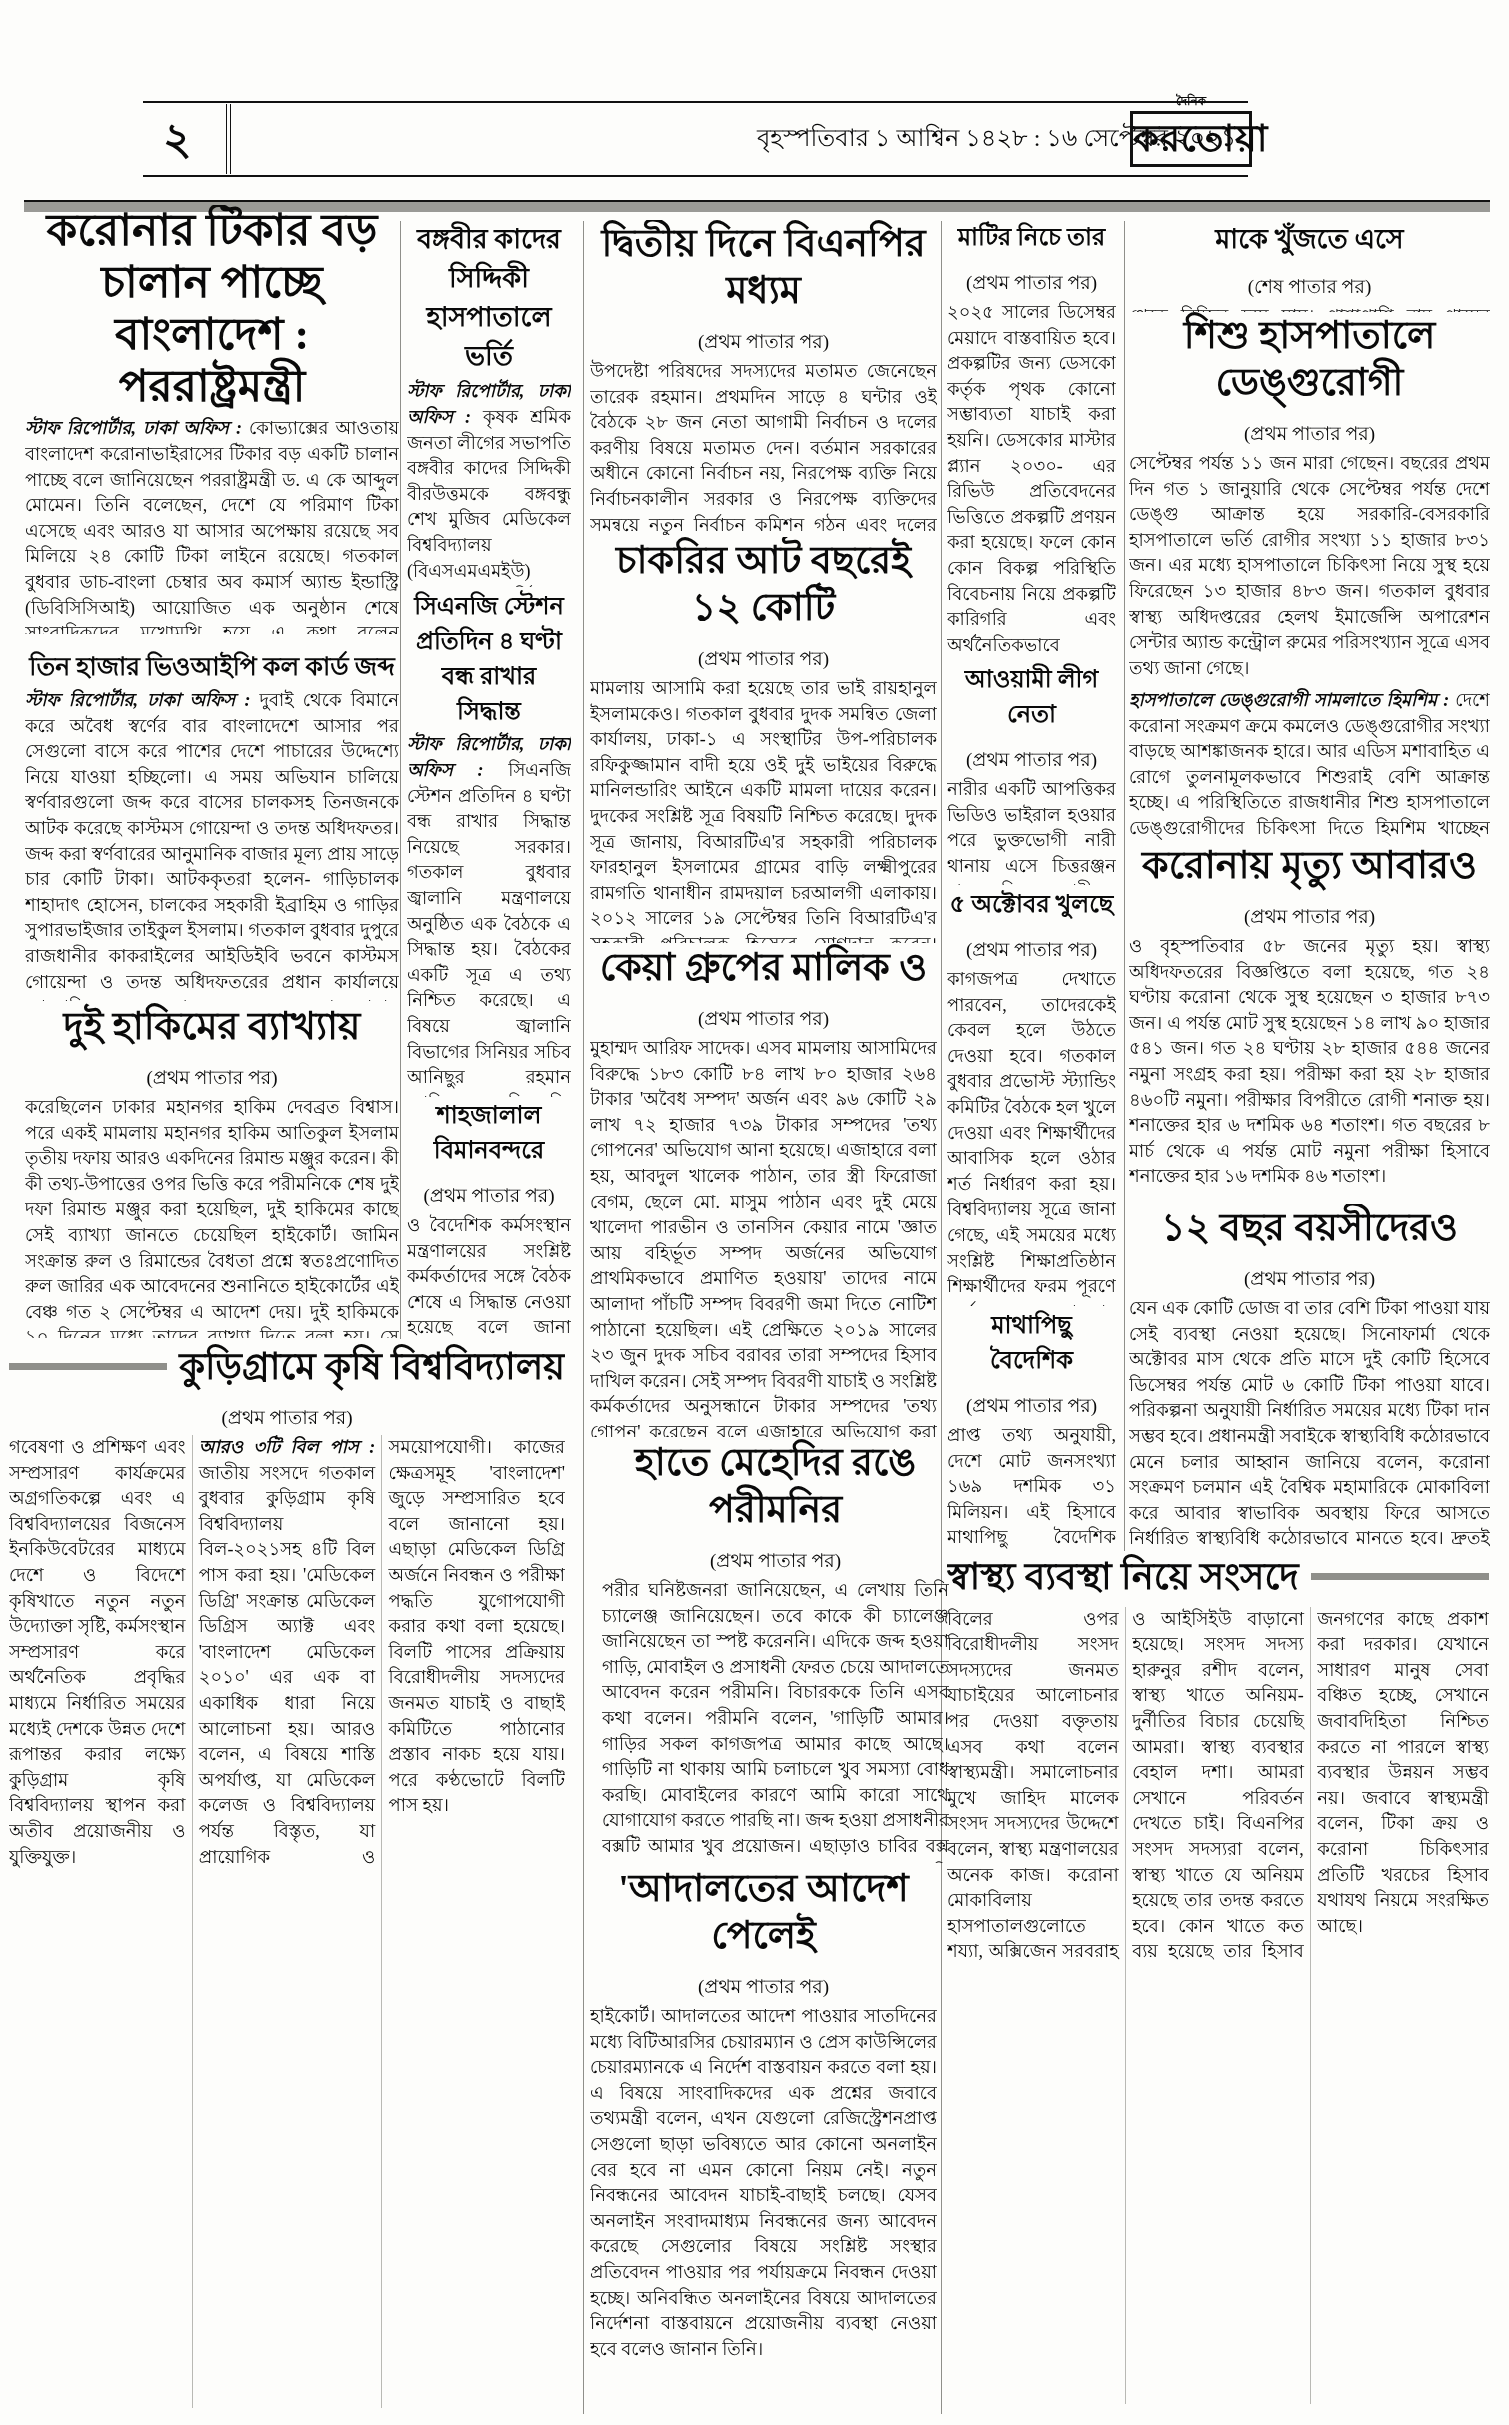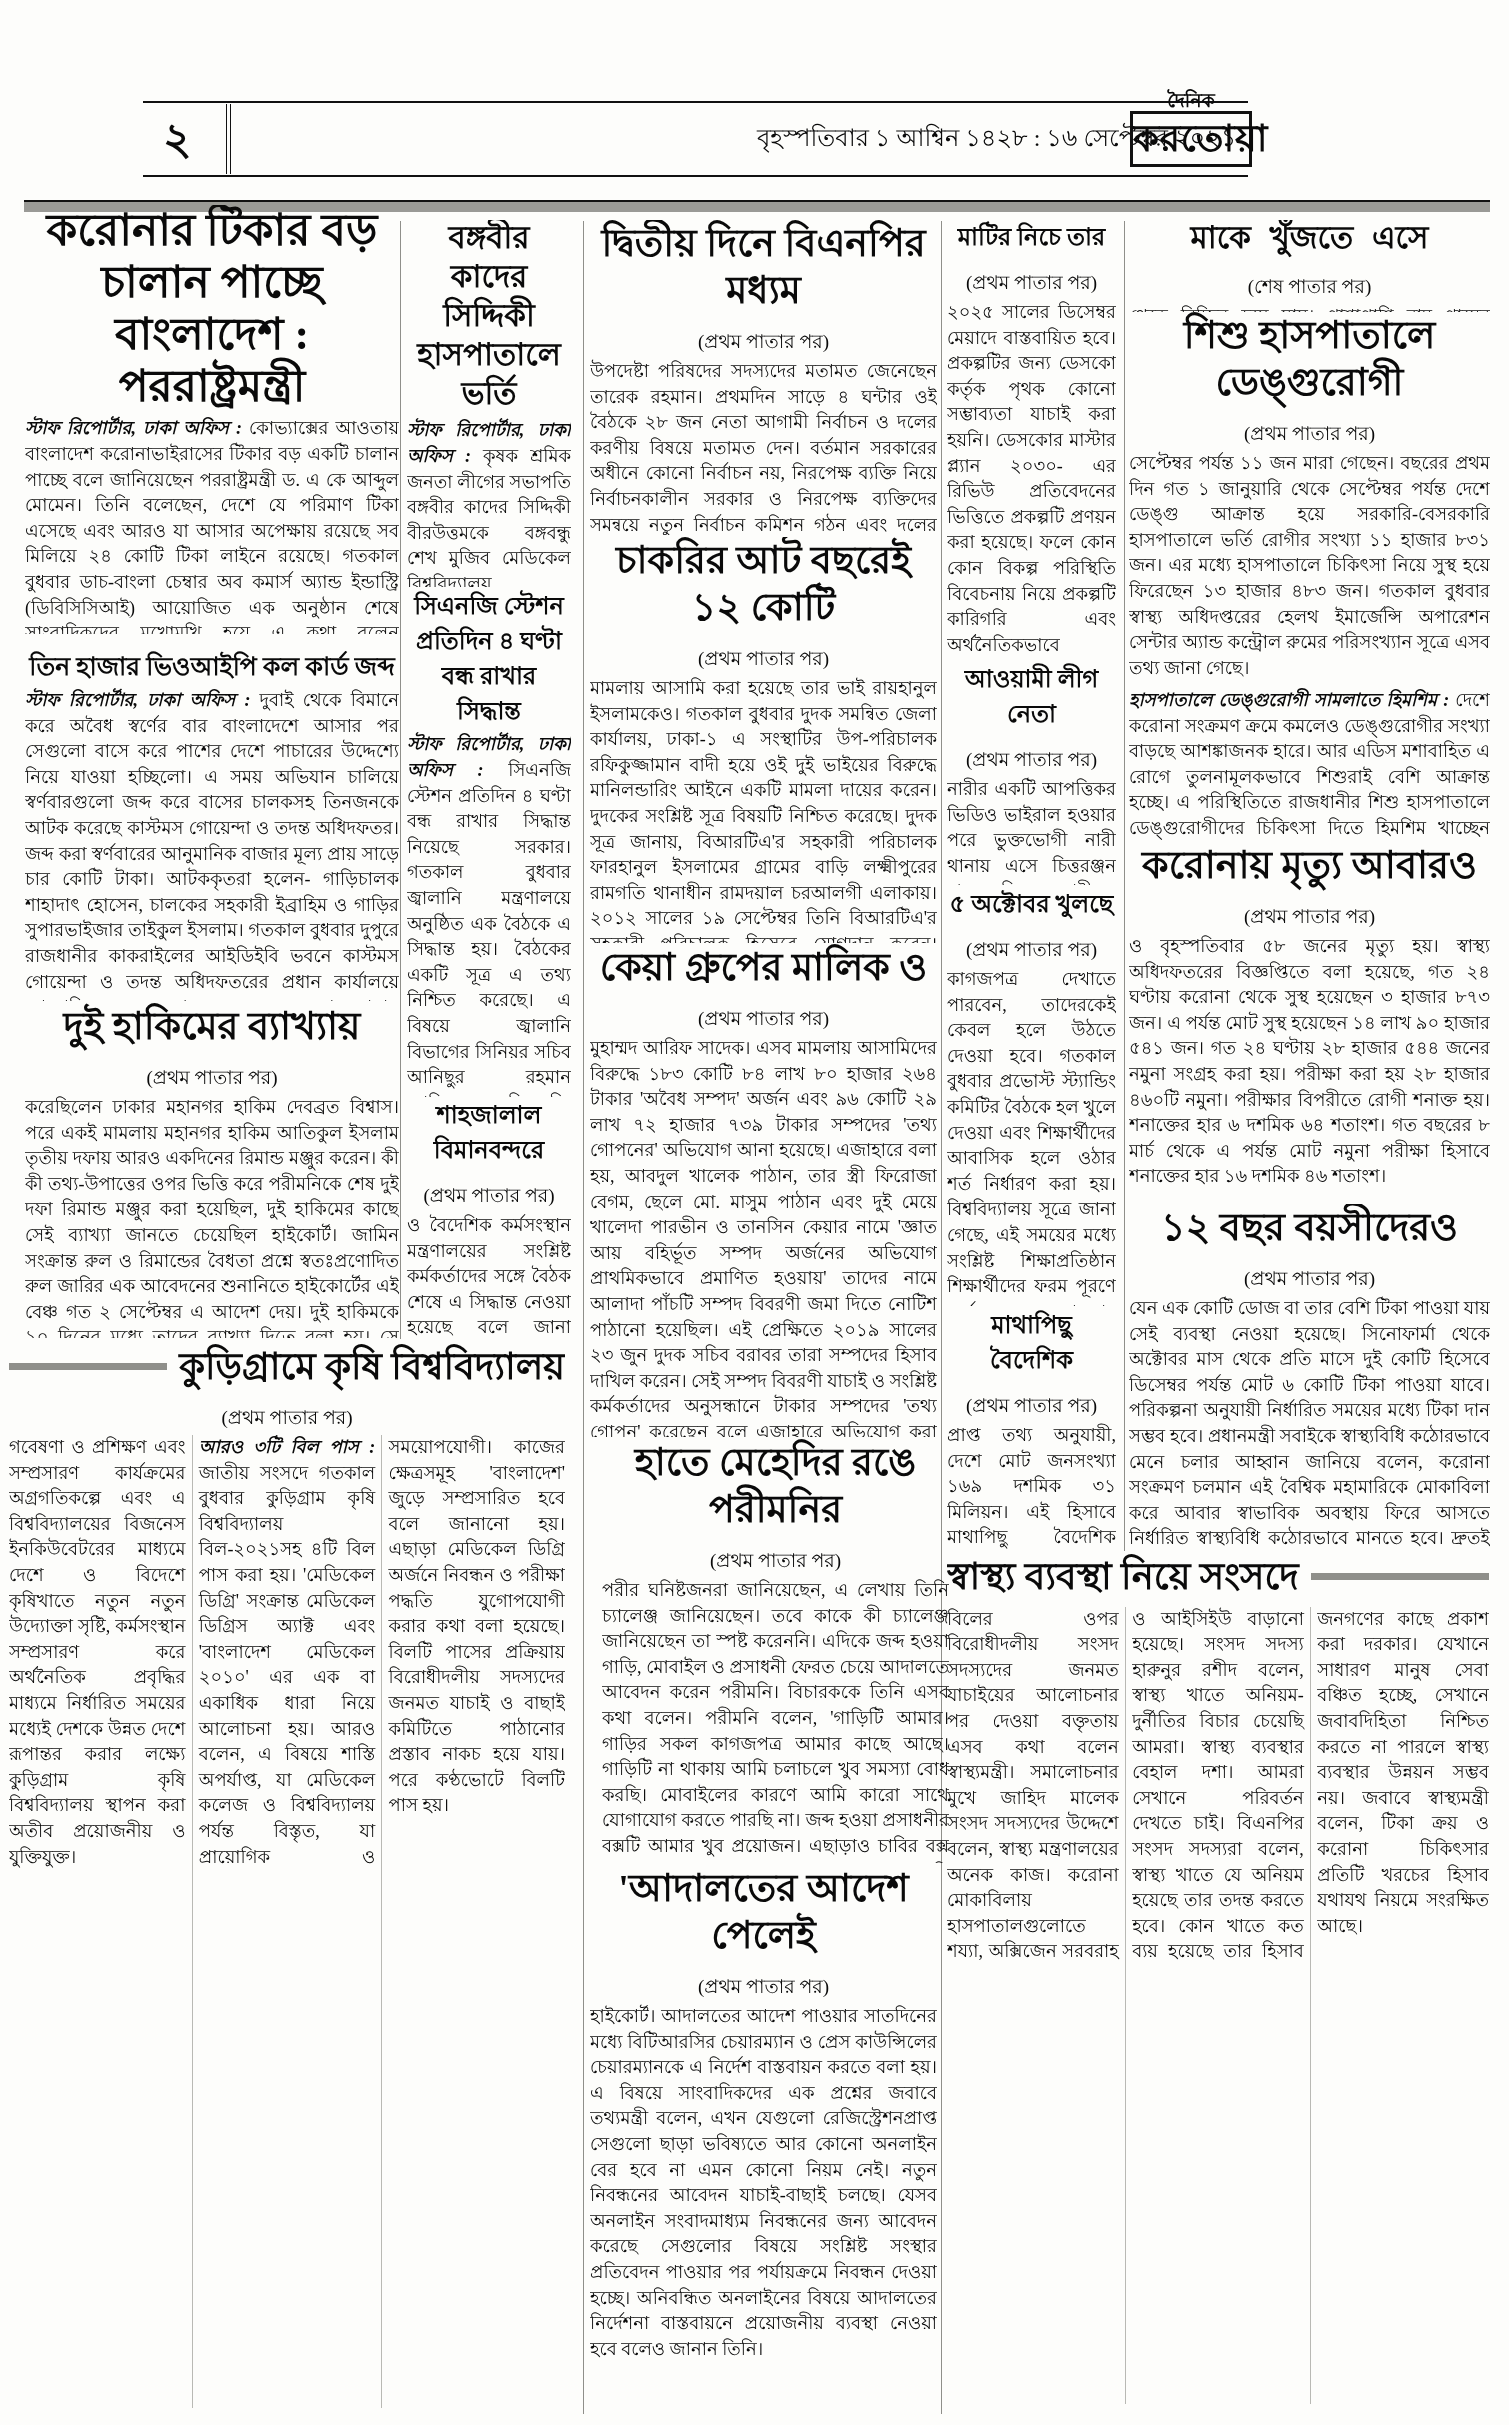--- a/index.html
+++ b/index.html
@@ -2,38 +2,38 @@
 <html lang="bn" style="font-size:13.4px"><head>
 <meta charset="utf-8">
 <style>
   html,body{margin:0;padding:0;background:#e8e8e4;}
   #page{position:relative;width:1509px;height:2426px;background:#fdfdfb;color:#0a0a0a;
         font-family:"Liberation Serif","DejaVu Serif",serif;overflow:hidden;}
   .art{position:absolute;overflow:hidden;}
   .hl{font-weight:bold;text-align:center;margin:0 0 3.4px 0;letter-spacing:0;}
   .h-xl{font-size:44px;line-height:52px;}
   .h-l{font-size:38px;line-height:47px;}
-  .h-m{font-size:31px;line-height:39px;font-family:Liberation Mono, monospace;}
+  .h-m{font-size:27px;line-height:39px;}
   .h-s{font-size:24px;line-height:35px;}
   .subhead{font-weight:bold;text-align:center;font-size:25px;line-height:32px;margin:0 0 5px 0;}
   .cont{text-align:center;font-size:19px;line-height:25px;margin:15px 0 5px 0;}
   .body{font-size:18px;line-height:25.6px;text-align:justify;margin:0 0 6.7px 0;}
   .byline{font-weight:bold;font-style:italic;}
   .boldlead{font-weight:bold;font-style:italic;}
   .cols3{column-count:3;column-gap:13.4px;column-rule:0.8px solid #b9b9b4;}
   .vrule{position:absolute;width:0.8px;background:#8f8f8a;}
   .grayband{position:absolute;left:23.5px;top:200px;width:1466px;height:10px;
             background:#9a9a96;border-top:2.5px solid #111;}
   .header{position:absolute;left:143px;top:101px;width:1105px;height:72px;
           border-top:2.5px solid #111;border-bottom:2.5px solid #111;display:flex;align-items:center;}
   .pagenum{font-size:44px;font-weight:bold;padding:0 34px 0 20px;line-height:67px;}
   .pipe{height:70px;border-left:1.7px solid #111;border-right:1.7px solid #111;width:3.4px;}
   .dateline{flex:1;text-align:right;font-size:24px;padding-right:11.7px;}
   .logo{position:absolute;left:1130px;top:91px;width:122px;height:87px;text-align:center;}
-  .logo-top{font-size:19px;font-weight:bold;line-height:20px;}
+  .logo-top{font-size:12px;font-weight:bold;line-height:20px;}
   .logo-main{border:3.4px solid #111;font-size:37px;font-weight:bold;line-height:50px;
              letter-spacing:0.8px;}
   .boxhead{display:flex;align-items:center;gap:11.7px;margin-bottom:1.7px;}
   .boxhead .hrule{flex:1;height:7.5px;background:#8f8f8a;}
   .boxhead .t{font-weight:bold;font-size:37px;line-height:47px;white-space:nowrap;}
 </style>
 </head>
 <body>
 
 <div id="page">

